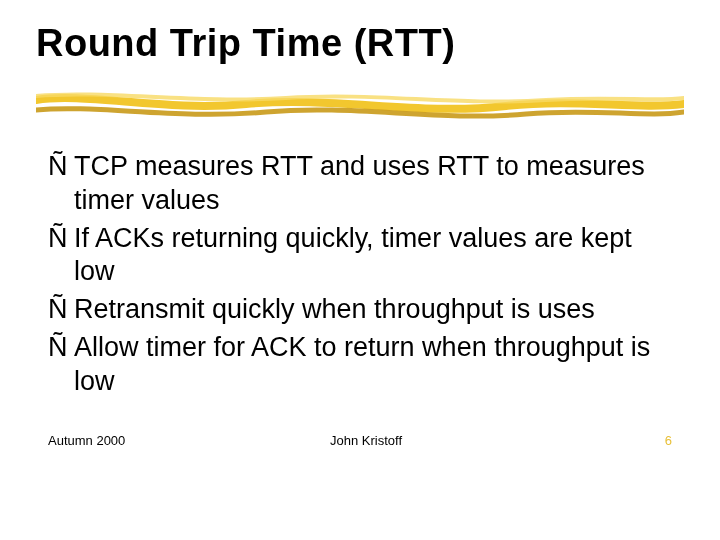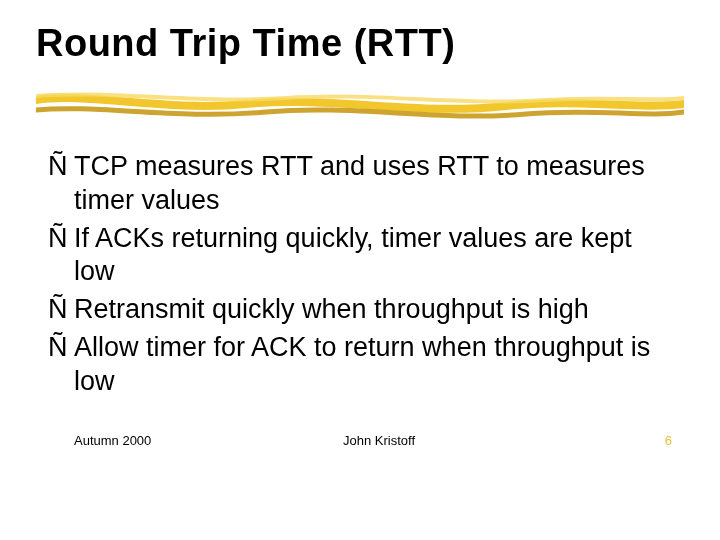--- a/index.html
+++ b/index.html
@@ -69,21 +69,20 @@
     position: absolute;
     bottom: 32px;
     left: 48px;
     right: 48px;
     display: flex;
     justify-content: space-between;
     align-items: baseline;
     font-size: 13px;
     font-family: Verdana, sans-serif;
     color: #000;
-    margin-left: 26px;
   }
   .footer .center {
     position: absolute;
     left: 12px;
     right: 0;
     text-align: center;
   }
   .footer .left {
     position: relative;
     z-index: 1;
@@ -113,21 +112,21 @@
     <div class="bullet-item">
       <span class="bullet-glyph">Ñ</span>
       <span class="bullet-text">TCP measures RTT and uses RTT to measures timer values</span>
     </div>
     <div class="bullet-item">
       <span class="bullet-glyph">Ñ</span>
       <span class="bullet-text">If ACKs returning quickly, timer values are kept low</span>
     </div>
     <div class="bullet-item">
       <span class="bullet-glyph">Ñ</span>
-      <span class="bullet-text">Retransmit quickly when throughput is high</span>
+      <span class="bullet-text">Retransmit quickly when throughput is uses</span>
     </div>
     <div class="bullet-item">
       <span class="bullet-glyph">Ñ</span>
       <span class="bullet-text">Allow timer for ACK to return when throughput is low</span>
     </div>
   </div>
 
   <div class="footer">
     <span class="left">Autumn 2000</span>
     <span class="center">John Kristoff</span>

